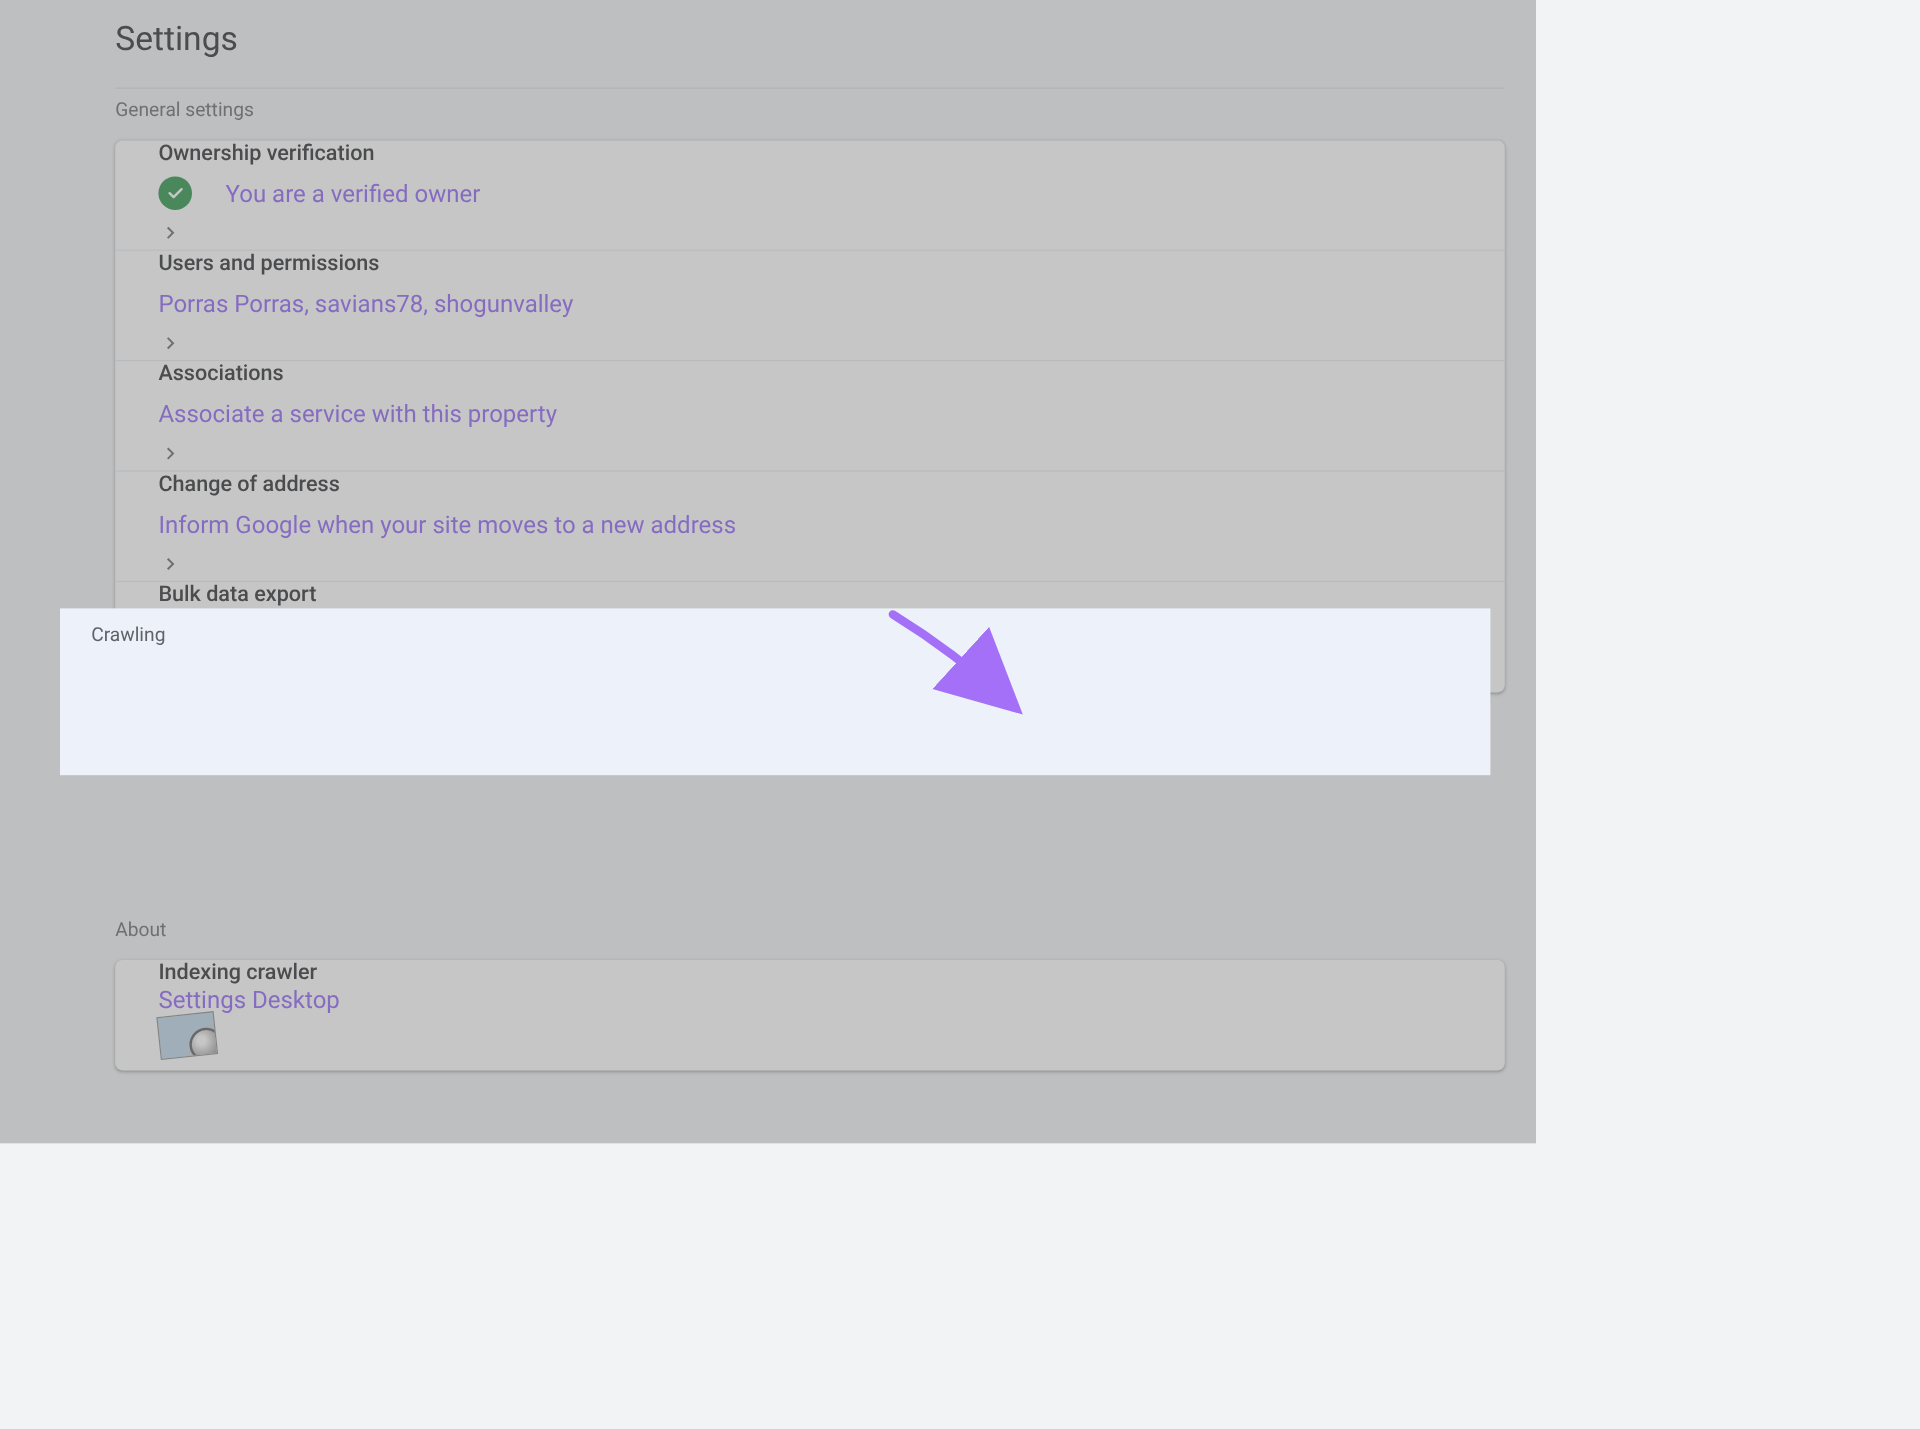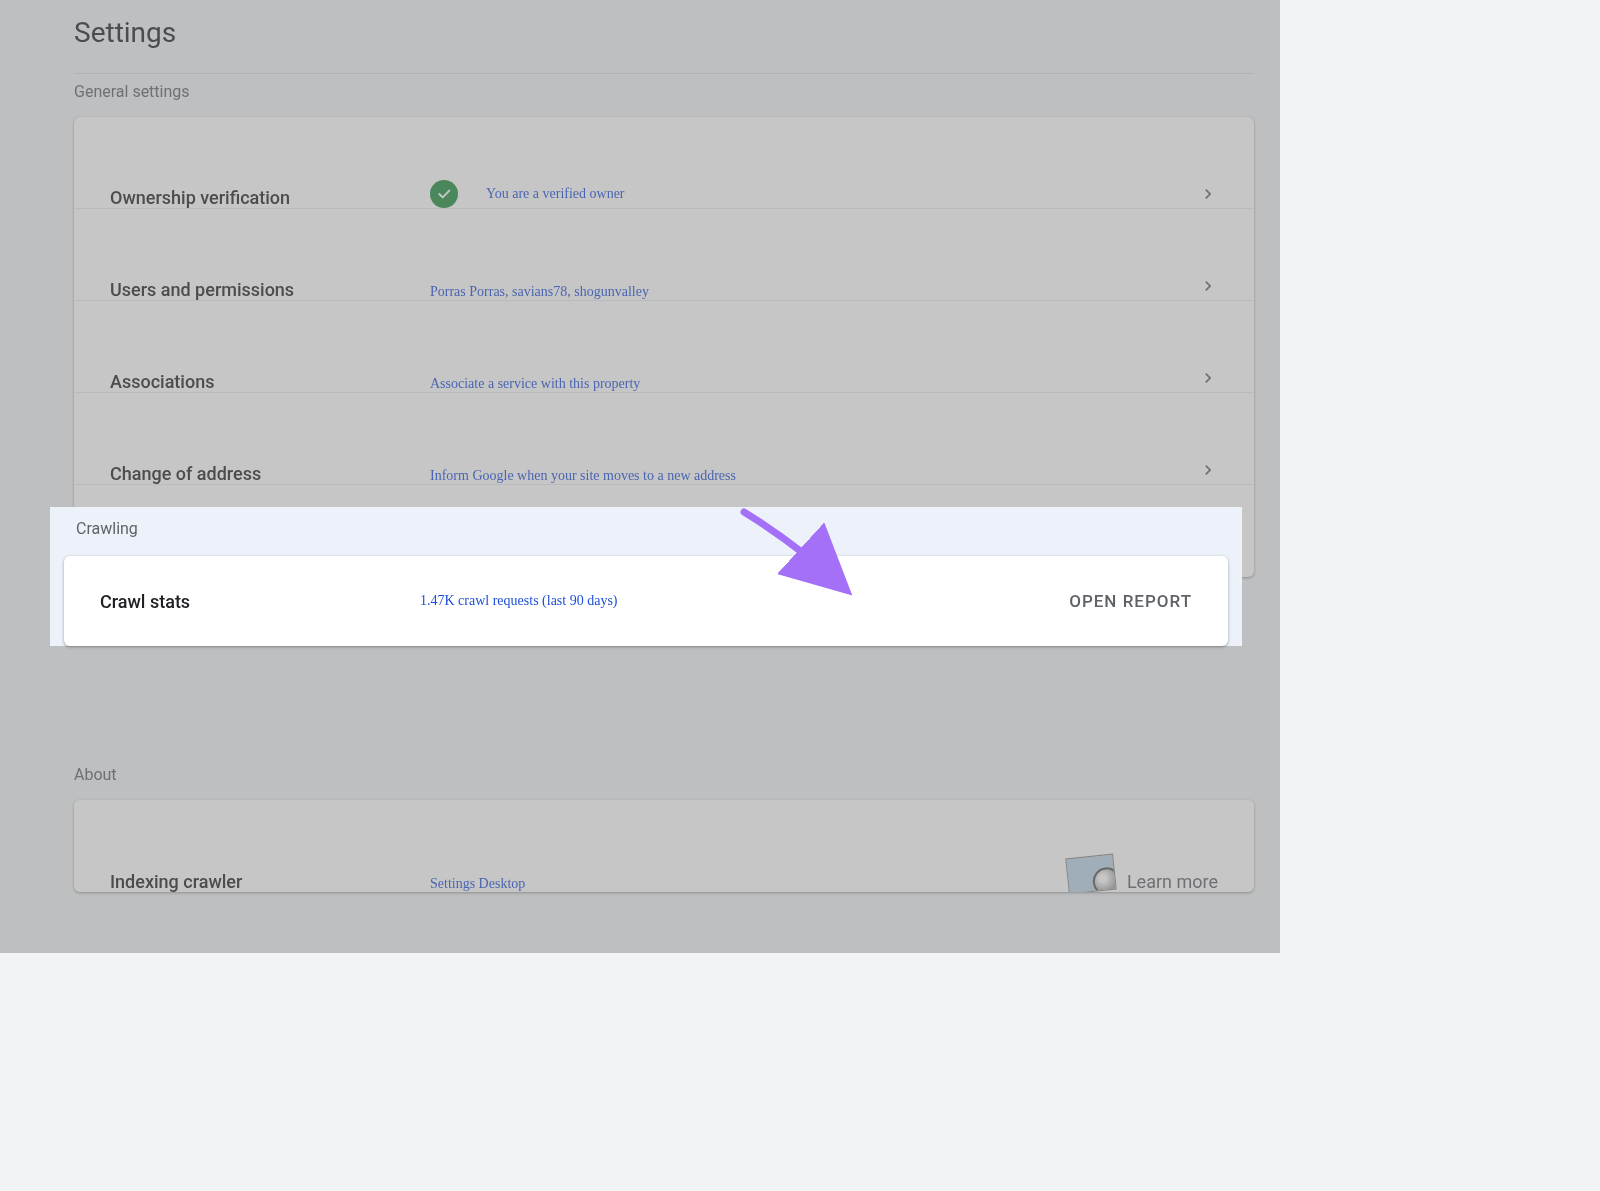--- a/index.html
+++ b/index.html
@@ -4,21 +4,21 @@
   <style>
     * { box-sizing: border-box; margin: 0; padding: 0; }
     body {
       font-family: 'Google Sans', Roboto, Arial, sans-serif;
       background: #f1f3f4;
       width: 1280px;
       min-height: 953px;
       position: relative;
     }
     .container {
-      padding: 16px 26px 0 74px;
+      padding: 16px 26px 0 96px;
     }
     .page-title {
       font-size: 28px;
       font-weight: 400;
       color: #202124;
       padding-bottom: 24px;
       border-bottom: 1px solid #dadce0;
     }
     .section-header {
       font-size: 16px;
@@ -27,41 +27,41 @@
       margin-bottom: 16px;
     }
     .card {
       background: #fff;
       border-radius: 6px;
       box-shadow: 0 1px 2px rgba(60,64,67,0.3), 0 1px 3px 1px rgba(60,64,67,0.15);
       overflow: hidden;
     }
     .row {
       display: flex;
-      align-items: flex-end;
+      align-items: flex-start;
       padding: 0 36px;
       height: 92px;
       border-bottom: 1px solid #e8eaed;
       cursor: pointer;
+      flex-direction: column;
     }
     .row:last-child { border-bottom: none; }
     .row-label {
       width: 320px;
       flex-shrink: 0;
       font-size: 18px;
       font-weight: 500;
       color: #202124;
     }
     .row-value {
       flex: 1;
       display: flex;
       align-items: center;
-      font-size: 14px;
-      color: #1d4ed8;
-      font-family: Liberation Serif, serif;
+      font-size: 20px;
+      color: #8b5cf6;
     }
     .verified-circle {
       width: 28px;
       height: 28px;
       border-radius: 50%;
       background: #1e8e3e;
       display: flex;
       align-items: center;
       justify-content: center;
       margin-right: 28px;
@@ -230,27 +230,20 @@
       <div class="thumb"></div>
       <a class="learn-more">Learn more</a>
     </div>
   </div>
 </div>
 
 <div class="dim-overlay"></div>
 
 <div class="highlight-wrap">
   <div class="highlight-header">Crawling</div>
-  <div class="highlight-card">
-    <div class="highlight-row">
-      <div class="row-label">Crawl stats</div>
-      <div class="row-value">1.47K crawl requests (last 90 days)</div>
-      <span class="open-report">OPEN REPORT</span>
-    </div>
-  </div>
 </div>
 
 <svg class="annotation-arrow" width="140" height="110" viewBox="0 0 140 110">
   <defs>
     <marker id="ah" markerWidth="12" markerHeight="12" refX="8" refY="5" orient="auto">
       <path d="M0,0 L10,5 L0,10 Z" fill="#a370f7"></path>
     </marker>
   </defs>
   <path d="M 8 8 Q 60 40 106 82" stroke="#a370f7" stroke-width="7" fill="none" marker-end="url(#ah)" stroke-linecap="round"></path>
 </svg>

